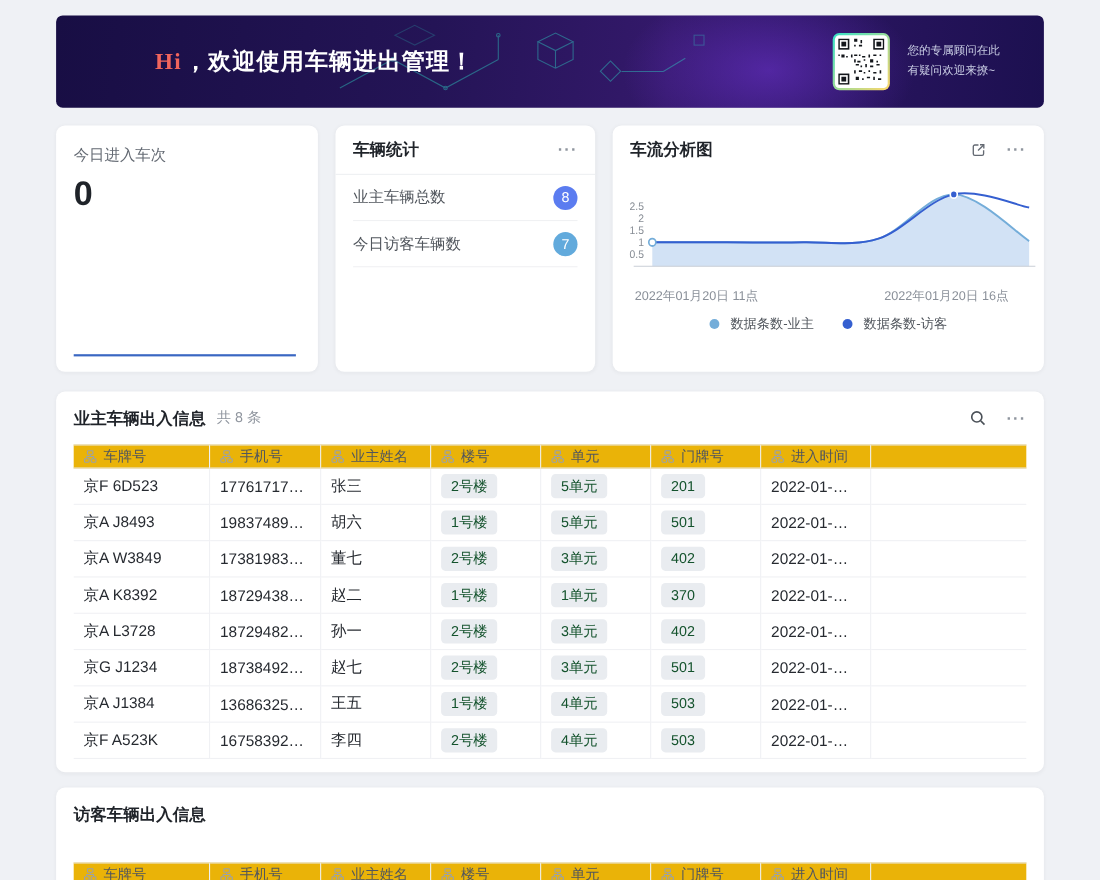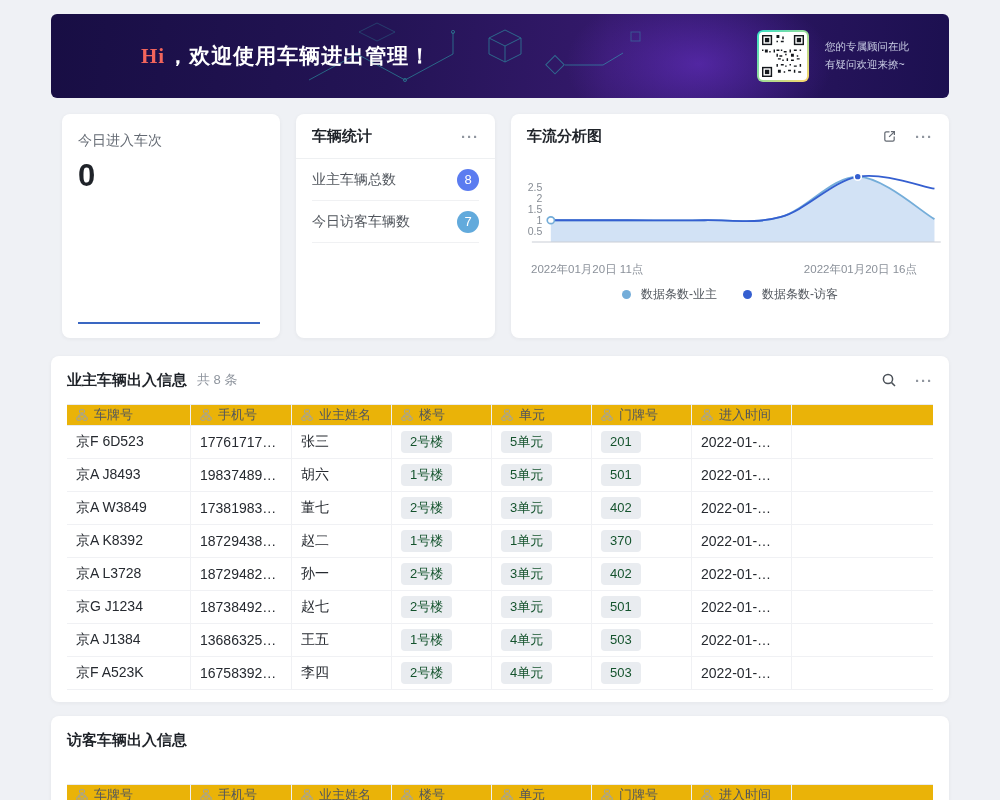--- a/index.html
+++ b/index.html
@@ -15,25 +15,25 @@
   .banner-title .hi{color:#f2655c;margin-right:2px;font-family:"Liberation Serif","DejaVu Serif",serif;}
   .deco{position:absolute;right:230px;top:0;height:84px;width:420px;pointer-events:none;z-index:1;}
   .qr-frame{position:absolute;right:140px;top:50%;transform:translateY(-50%);z-index:4;
     background:linear-gradient(135deg,#35e0c8,#ffd76a);padding:2px;border-radius:6px;}
   .qr-inner{background:#fff;border-radius:4px;padding:3px;width:42px;height:42px;}
   .qr-caption{position:absolute;right:40px;top:50%;transform:translateY(-50%);z-index:4;
     font-size:10.5px;color:#c9cde4;line-height:1.7;white-space:nowrap;}
   
   .cards-row{display:flex;gap:16px;margin-top:16px;}
   .card{background:#fff;border-radius:8px;box-shadow:0 1px 4px rgba(31,35,41,.05);position:relative;}
-  .card-a{width:218px;height:224px;padding:18px 16px;box-sizing:border-box;margin-left:11px;}
+  .card-a{width:238px;height:224px;padding:18px 16px;box-sizing:border-box;}
   .muted-title{font-size:14px;color:#646a73;}
   .big-num{font-size:31px;font-weight:600;margin-top:8px;color:#1f2329;}
   .axis-line{position:absolute;left:16px;right:20px;bottom:14px;height:2px;background:#3a67c2;}
-  .card-b{width:199px;height:224px;box-sizing:border-box;}
+  .card-b{width:236px;height:224px;box-sizing:border-box;}
   .card-c{flex:1;height:224px;box-sizing:border-box;}
   .card-head{display:flex;align-items:center;height:44px;padding:0 16px;}
   .card-head .ttl{font-size:15px;font-weight:700;flex:1;}
   .cb-head{border-bottom:1px solid #eef0f2;}
   .more{background:none;border:none;cursor:pointer;color:#8f959e;font-size:15px;font-weight:700;
     letter-spacing:1px;padding:0;line-height:1;}
   .icon-btn{background:none;border:none;cursor:pointer;padding:0;display:flex;align-items:center;}
   .head-icons{display:flex;align-items:center;gap:18px;}
   .srow{display:flex;align-items:center;justify-content:space-between;height:41px;
     margin:0 16px;border-bottom:1px solid #f0f1f3;}

